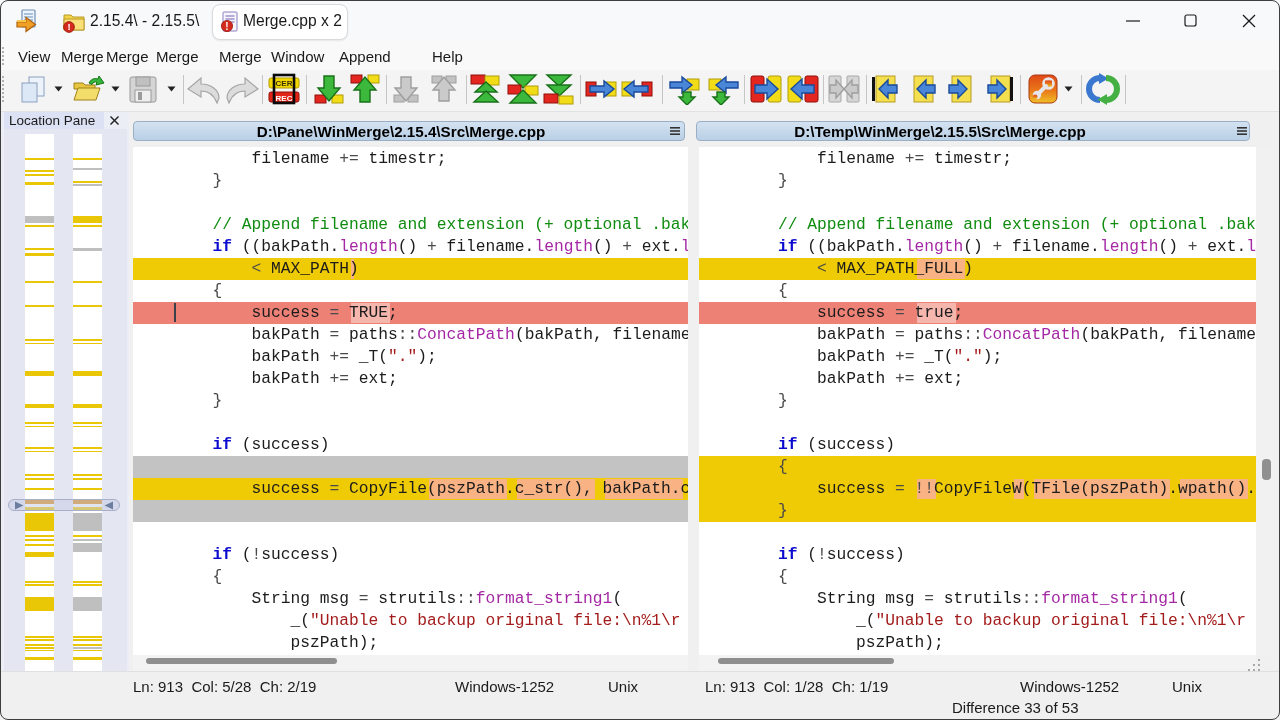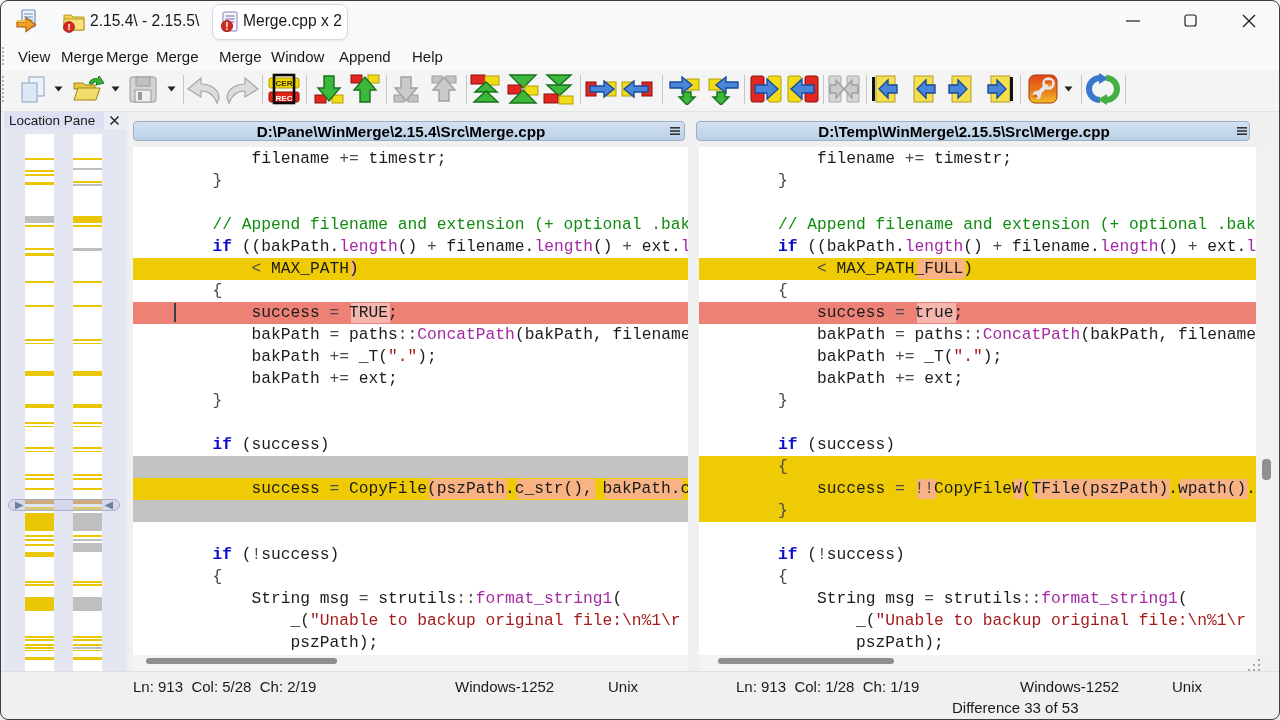--- a/index.html
+++ b/index.html
@@ -44,21 +44,21 @@
 <line x1="136" y1="8" x2="124" y2="20" stroke="#1b1b1b" stroke-width="1.2"></line>
 </svg>
 <div class="a" style="left:0;top:42px;width:1280px;height:28px;background:#f9f9f9"></div>
 <div class="mi" style="left:18px">View</div>
 <div class="mi" style="left:61px">Merge</div>
 <div class="mi" style="left:106px">Merge</div>
 <div class="mi" style="left:156px">Merge</div>
 <div class="mi" style="left:219px">Merge</div>
 <div class="mi" style="left:271px">Window</div>
 <div class="mi" style="left:339px">Append</div>
-<div class="mi" style="left:412px">Help</div>
+<div class="mi" style="left:432px">Help</div>
 <div class="a" style="left:0;top:70px;width:1280px;height:42px;background:#f4f4f4;border-bottom:1px solid #e2e2e2"></div>
 <div class="sep" style="left:183px"></div>
 <div class="sep" style="left:262px"></div>
 <div class="sep" style="left:306px"></div>
 <div class="sep" style="left:386px"></div>
 <div class="sep" style="left:466px"></div>
 <div class="sep" style="left:580px"></div>
 <div class="sep" style="left:662px"></div>
 <div class="sep" style="left:744px"></div>
 <div class="sep" style="left:823px"></div>
@@ -308,21 +308,21 @@
 <div class="a" style="left:8px;top:499px;width:112px;height:12px;background:rgba(196,202,228,0.5);border:1px solid #a8aec8;border-radius:6px"></div>
 <svg class="a" style="left:14px;top:501px" width="10" height="9" viewBox="0 0 10 9">
     <path d="M1 0.5 v8 l8.5 -4 z" fill="#6c7fa0"></path>
   </svg>
 <svg class="a" style="left:104px;top:501px" width="10" height="9" viewBox="0 0 10 9">
     <path d="M9 0.5 v8 l-8.5 -4 z" fill="#6c7fa0"></path>
   </svg>
 <div class="a" style="left:133px;top:121px;width:552px;height:20px;background:linear-gradient(#d3e2f1,#b9d0e6);border:1px solid #9aafc6;border-radius:4px"></div>
 <div class="a" style="left:696px;top:121px;width:554px;height:20px;background:linear-gradient(#d3e2f1,#b9d0e6);border:1px solid #9aafc6;border-radius:4px"></div>
 <div class="a" style="left:125px;top:123px;width:552px;text-align:center;font-size:15.2px;font-weight:bold;color:#000">D:\Pane\WinMerge\2.15.4\Src\Merge.cpp</div>
-<div class="a" style="left:687px;top:123px;width:554px;text-align:center;font-size:15.2px;font-weight:bold;color:#000">D:\Temp\WinMerge\2.15.5\Src\Merge.cpp</div>
+<div class="a" style="left:663px;top:123px;width:554px;text-align:center;font-size:15.2px;font-weight:bold;color:#000">D:\Temp\WinMerge\2.15.5\Src\Merge.cpp</div>
 <svg class="a" style="left:669px;top:126px" width="12" height="10" viewBox="0 0 12 10">
 <rect x="1" y="1" width="10" height="1.6" fill="#333"></rect>
     <rect x="1" y="4.2" width="10" height="1.6" fill="#333"></rect>
     <rect x="1" y="7.4" width="10" height="1.6" fill="#333"></rect>
   </svg>
 <svg class="a" style="left:1236px;top:126px" width="12" height="10" viewBox="0 0 12 10">
 <rect x="1" y="1" width="10" height="1.6" fill="#333"></rect>
     <rect x="1" y="4.2" width="10" height="1.6" fill="#333"></rect>
     <rect x="1" y="7.4" width="10" height="1.6" fill="#333"></rect>
   </svg>
@@ -408,16 +408,16 @@
 <div class="a" style="left:1258px;top:664px;width:2px;height:2px;background:#a8a8a8"></div>
 <div class="a" style="left:1253px;top:664px;width:2px;height:2px;background:#a8a8a8"></div>
 <div class="a" style="left:1258px;top:669px;width:2px;height:2px;background:#a8a8a8"></div>
 <div class="a" style="left:1253px;top:669px;width:2px;height:2px;background:#a8a8a8"></div>
 <div class="a" style="left:1248px;top:669px;width:2px;height:2px;background:#a8a8a8"></div>
 <div class="a" style="left:0;top:671px;width:1280px;height:49px;background:#f0f0f0;border-top:1px solid #e0e0e0"></div>
 <div class="a" style="left:4px;top:129px;width:123px;height:0px"></div>
 <div class="st" style="left:133px;top:678px">Ln: 913&nbsp; Col: 5/28&nbsp; Ch: 2/19</div>
 <div class="st" style="left:455px;top:678px">Windows-1252</div>
 <div class="st" style="left:608px;top:678px">Unix</div>
-<div class="st" style="left:736px;top:678px">Ln: 913&nbsp; Col: 1/28&nbsp; Ch: 1/19</div>
+<div class="st" style="left:705px;top:678px">Ln: 913&nbsp; Col: 1/28&nbsp; Ch: 1/19</div>
 <div class="st" style="left:1020px;top:678px">Windows-1252</div>
 <div class="st" style="left:1172px;top:678px">Unix</div>
 <div class="st" style="left:952px;top:699px">Difference 33 of 53</div>
 <div class="a" style="left:0;top:0;width:1280px;height:720px;border:1px solid #3e3e3e;border-radius:8px;pointer-events:none"></div>
 </body></html>

